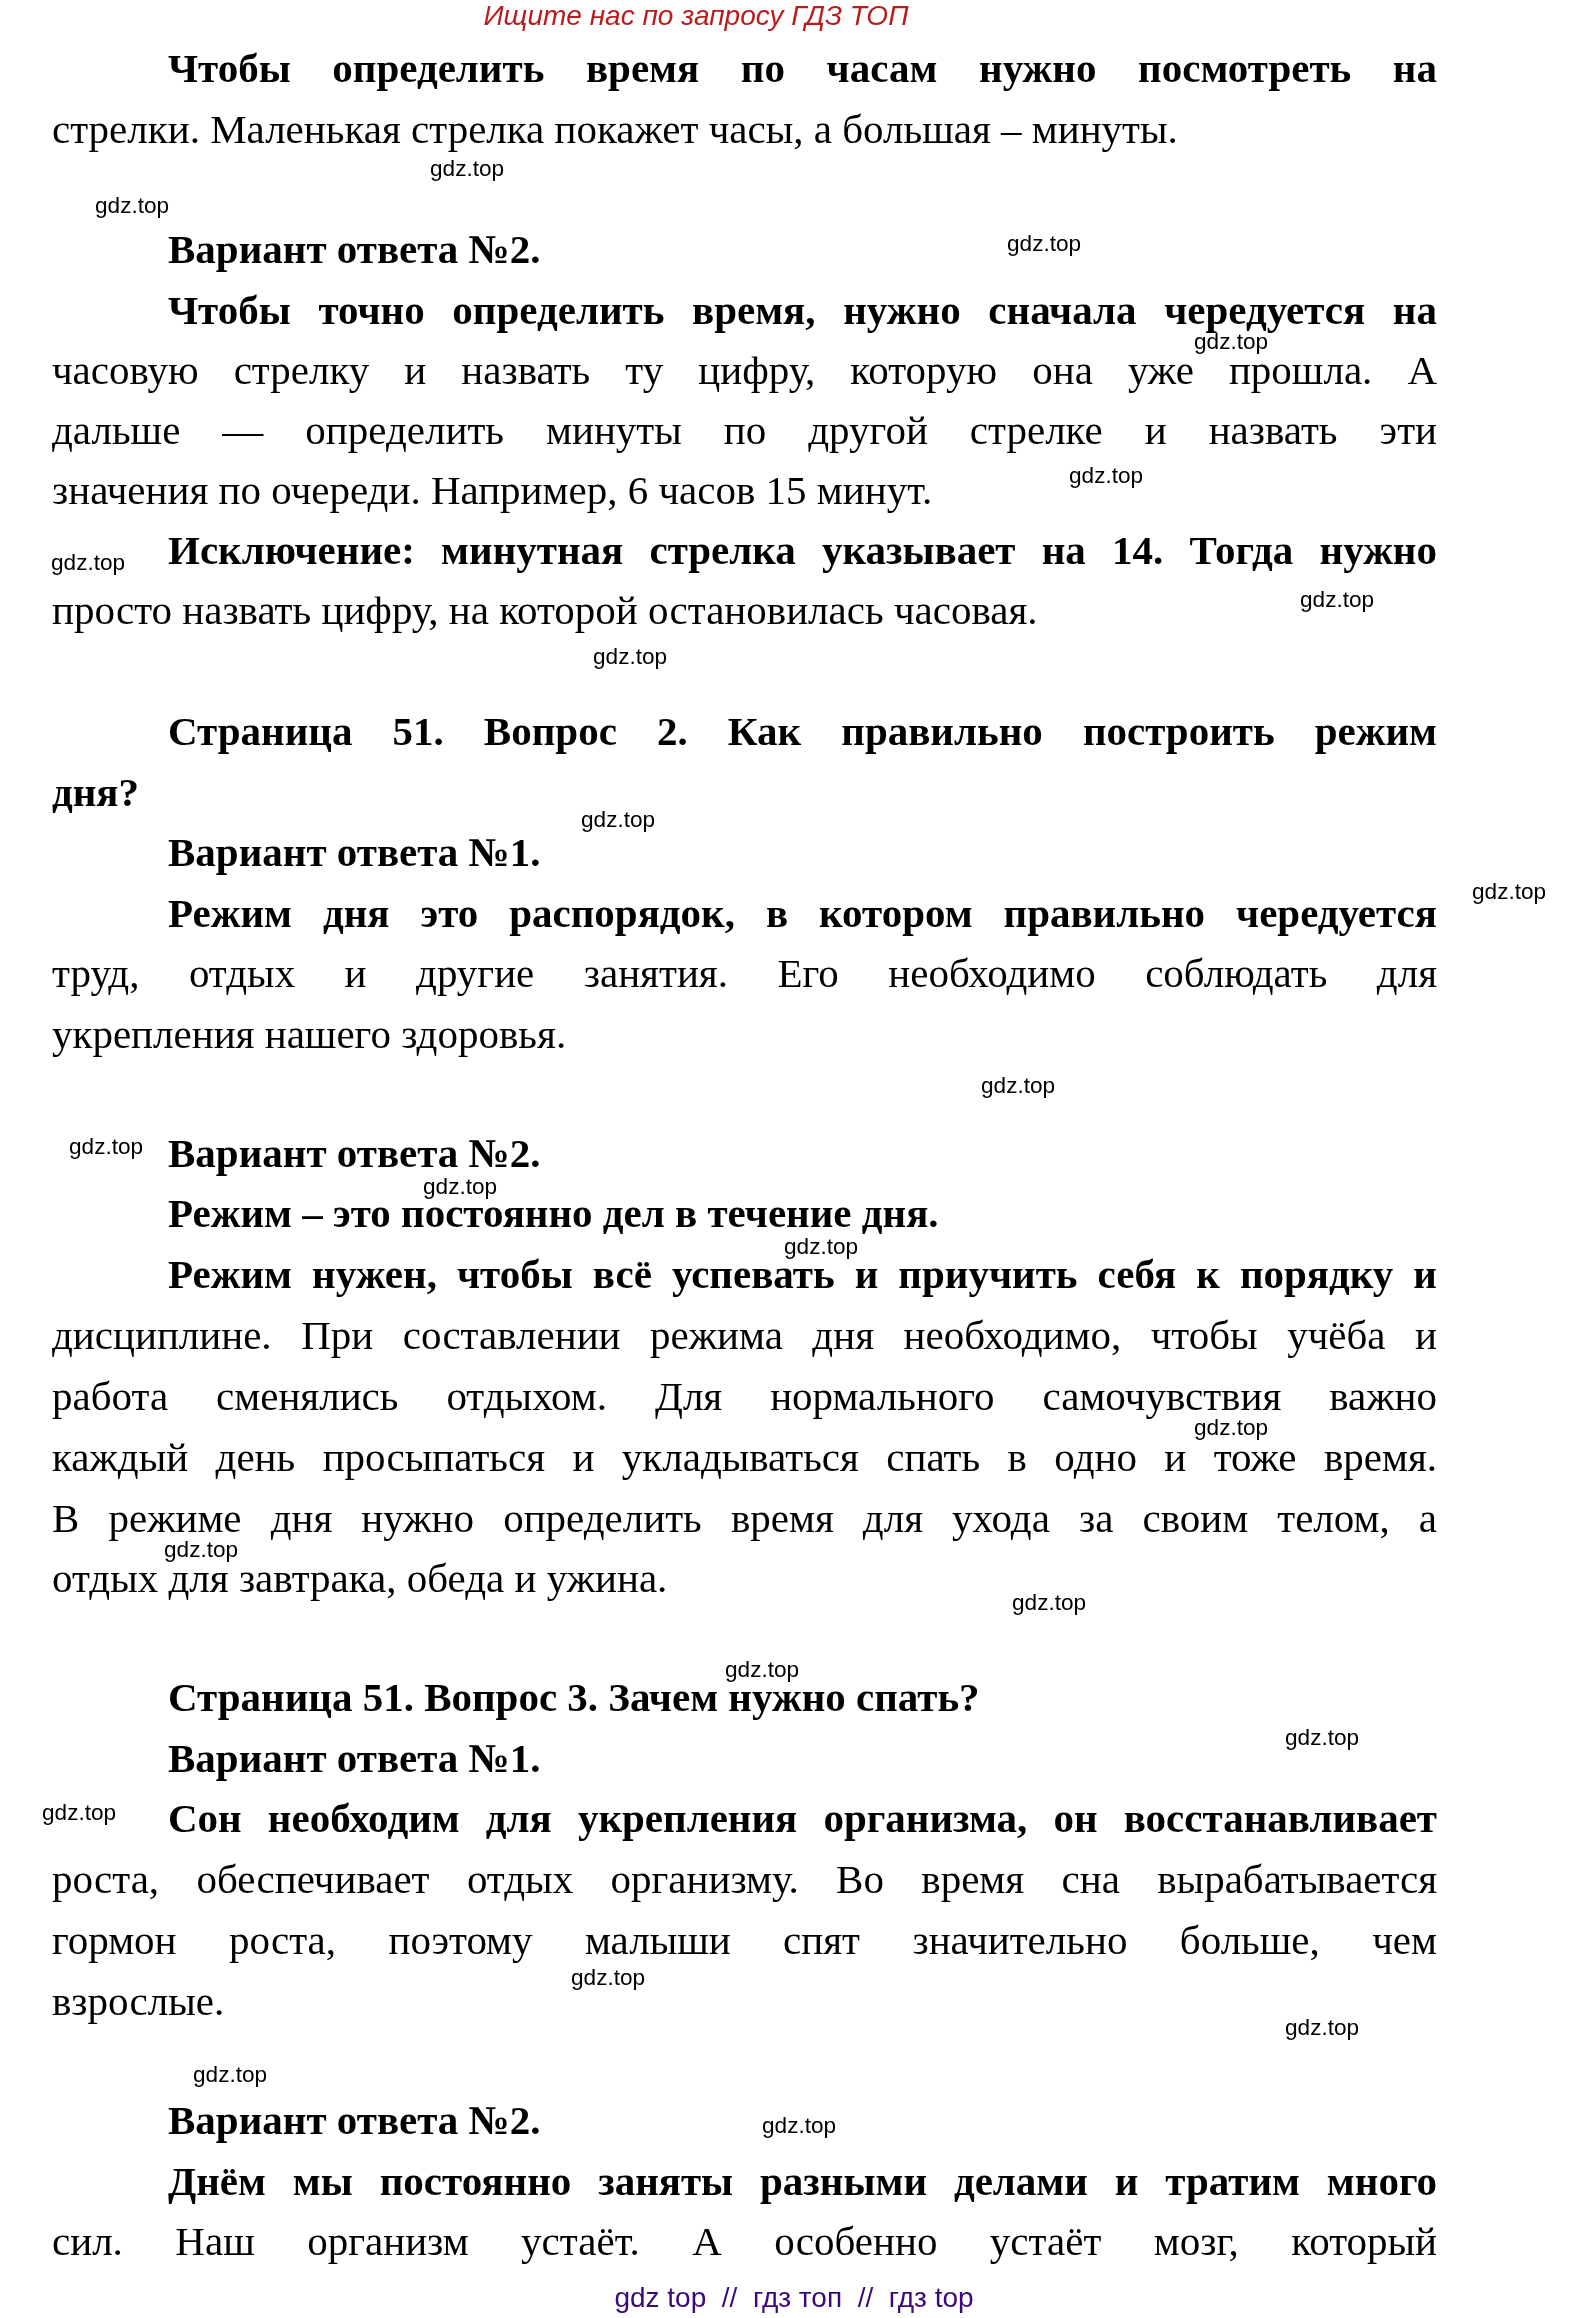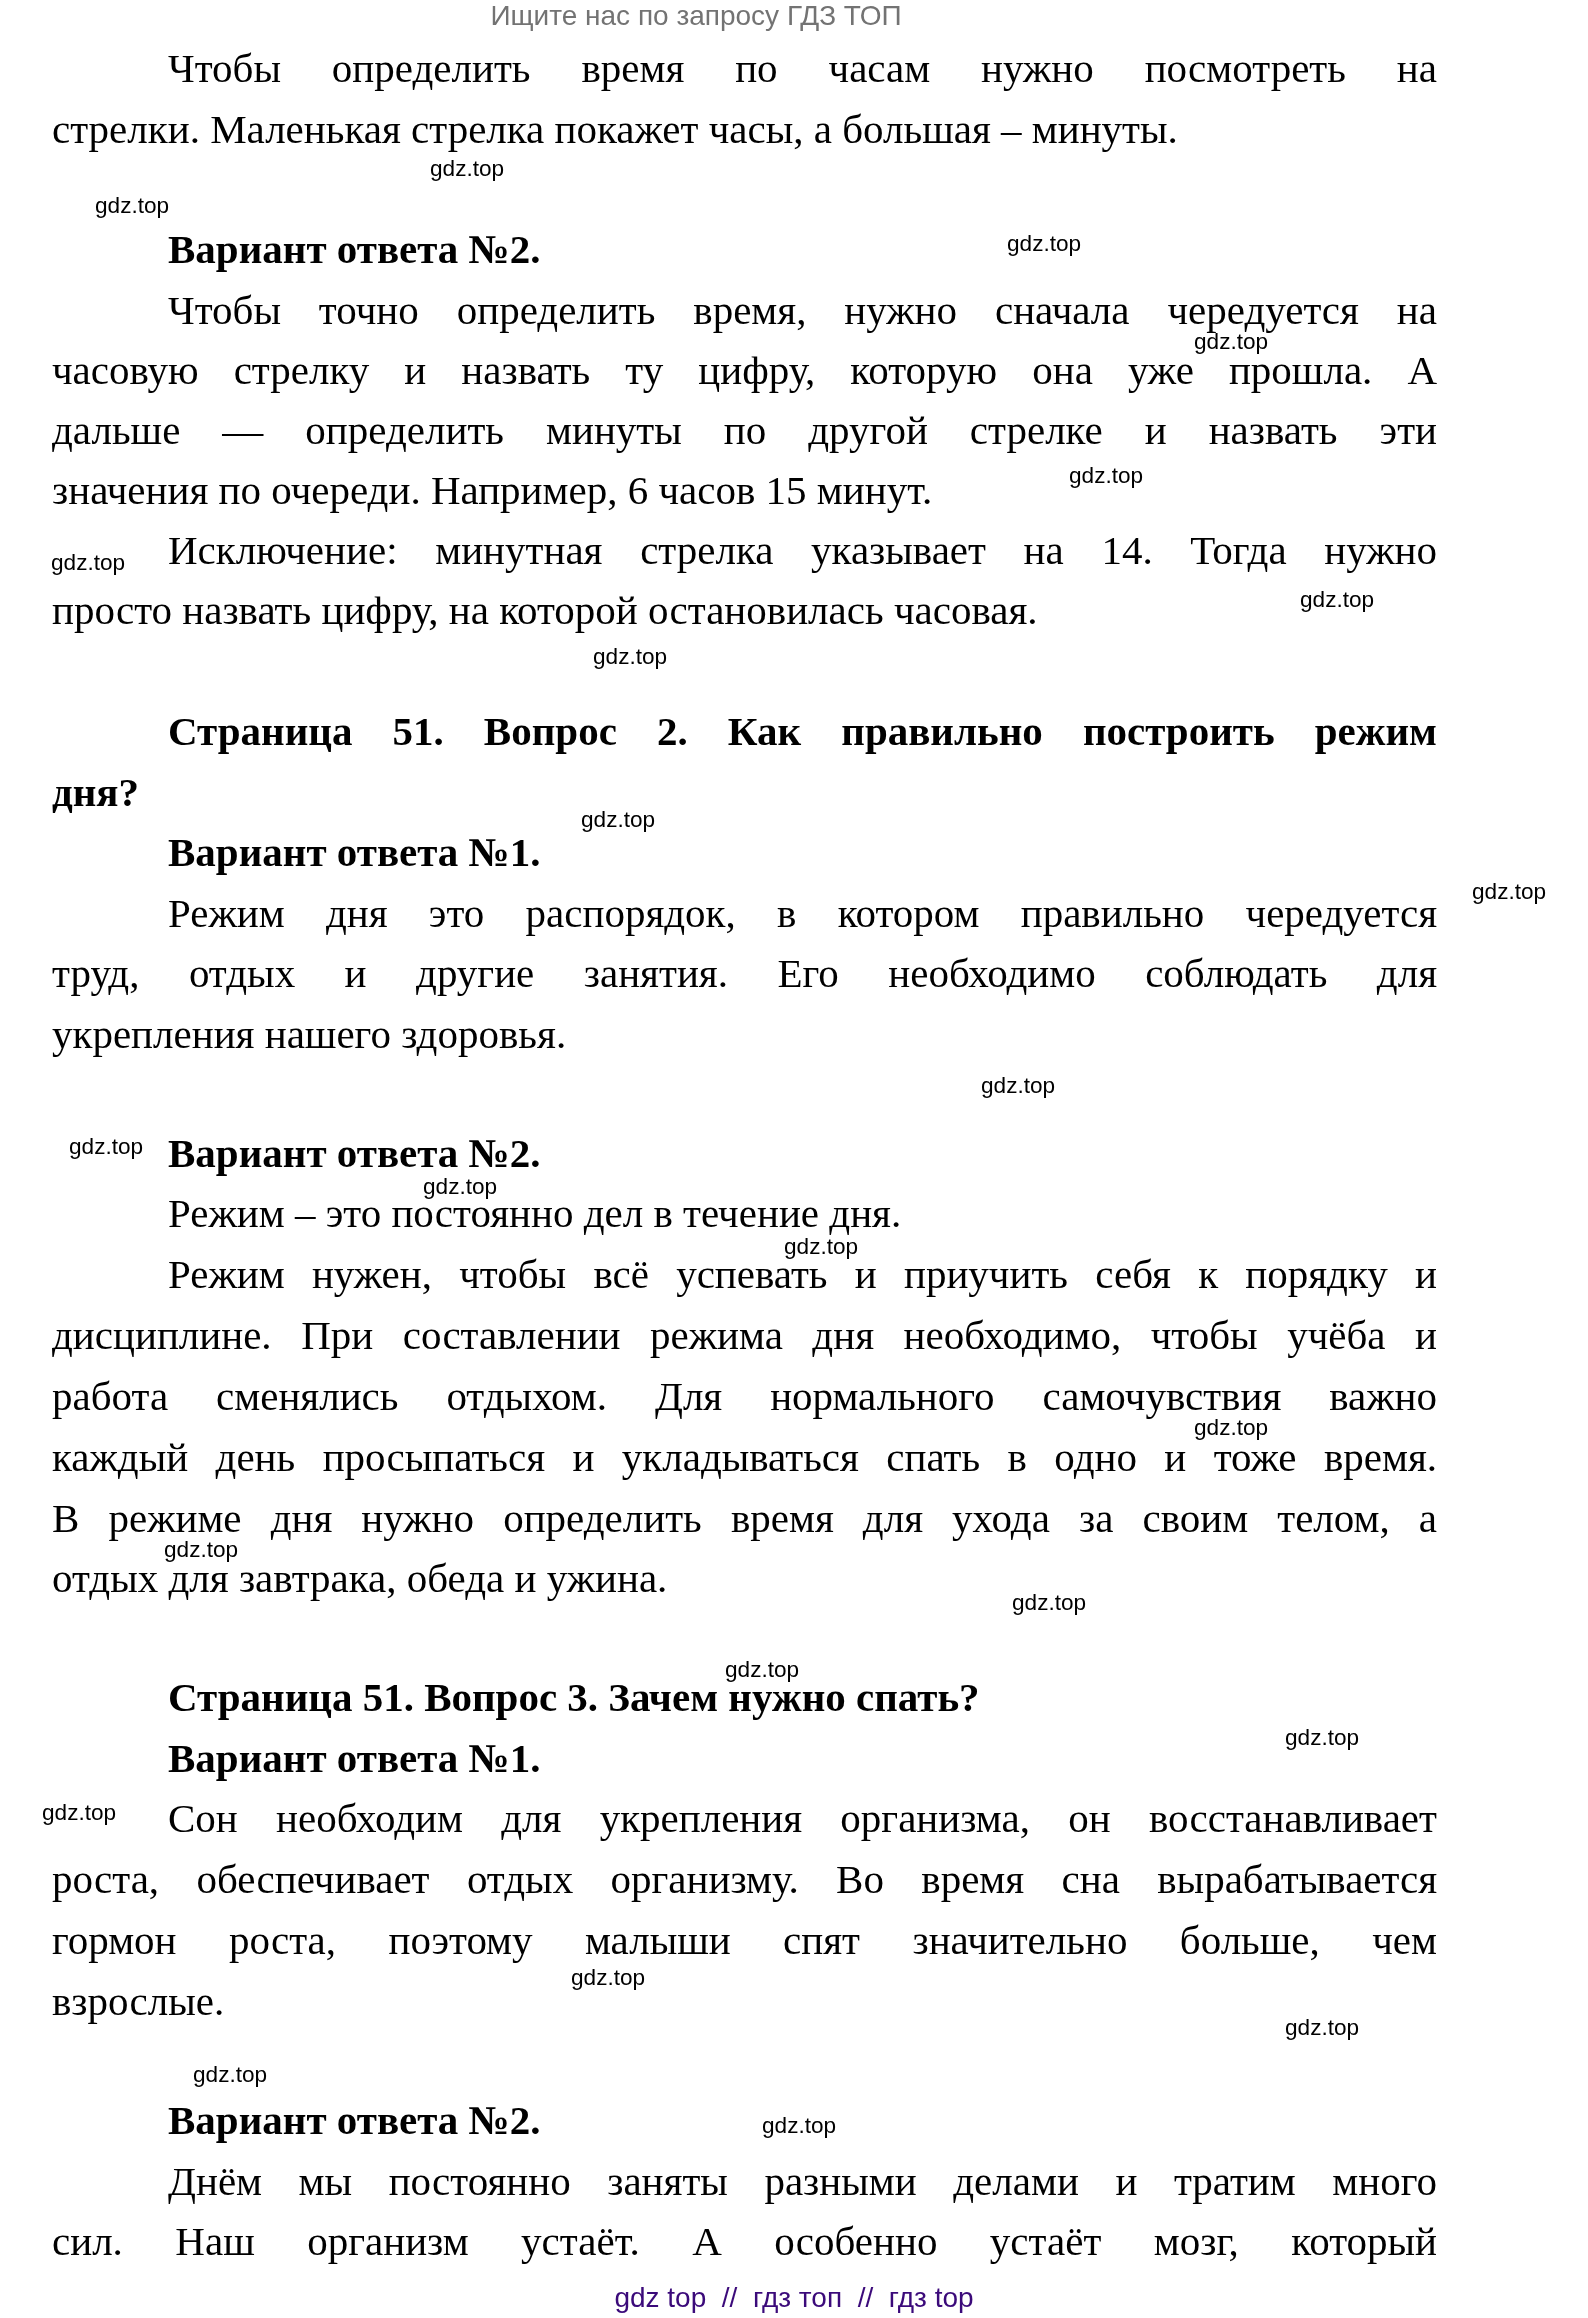--- a/index.html
+++ b/index.html
@@ -1,24 +1,24 @@
 <!DOCTYPE html>
 <html style="font-size:12.5px"><head>
 <meta charset="utf-8">
 <style>
   html, body { margin:0; padding:0; background:#ffffff; }
   body { width:1588px; height:2319px; position:relative; overflow:hidden; }
   .hdr { position:absolute; top:0; left:0; width:1392px; text-align:center;
-         font-family:"Liberation Sans", sans-serif; font-size:28px; color:#737373; line-height:31px; }
+         font-family:"Liberation Sans", sans-serif; font-size:28px; color:#b91c1c; line-height:31px;font-style:italic; }
   .ftr { position:absolute; top:2281px; left:0; width:1588px; text-align:center;
          font-family:"Liberation Sans", sans-serif; font-size:28px; color:#3b0a7a; line-height:34px; white-space:pre; }
   .ln { position:absolute; left:52px; width:1385px; font-family:"Liberation Serif", serif;
         font-size:41px; line-height:47px; color:#000; white-space:nowrap; }
   .j { text-align:justify; text-align-last:justify; }
-  .ind { left:168px; width:1269px; }
+  .ind { left:168px; width:1269px;font-weight:bold; }
   .b { font-weight:bold; }
   .wm { position:absolute; font-family:"Liberation Sans", sans-serif; font-size:22.6px; color:#000; line-height:25px;text-align:right; }
 </style>
 </head>
 <body>
 
 <div class="hdr">Ищите нас по запросу ГДЗ ТОП</div>
 
 <div class="ln j ind" style="top:45px">Чтобы определить время по часам нужно посмотреть на</div>
 <div class="ln" style="top:106px">стрелки. Маленькая стрелка покажет часы, а большая – минуты.</div>

